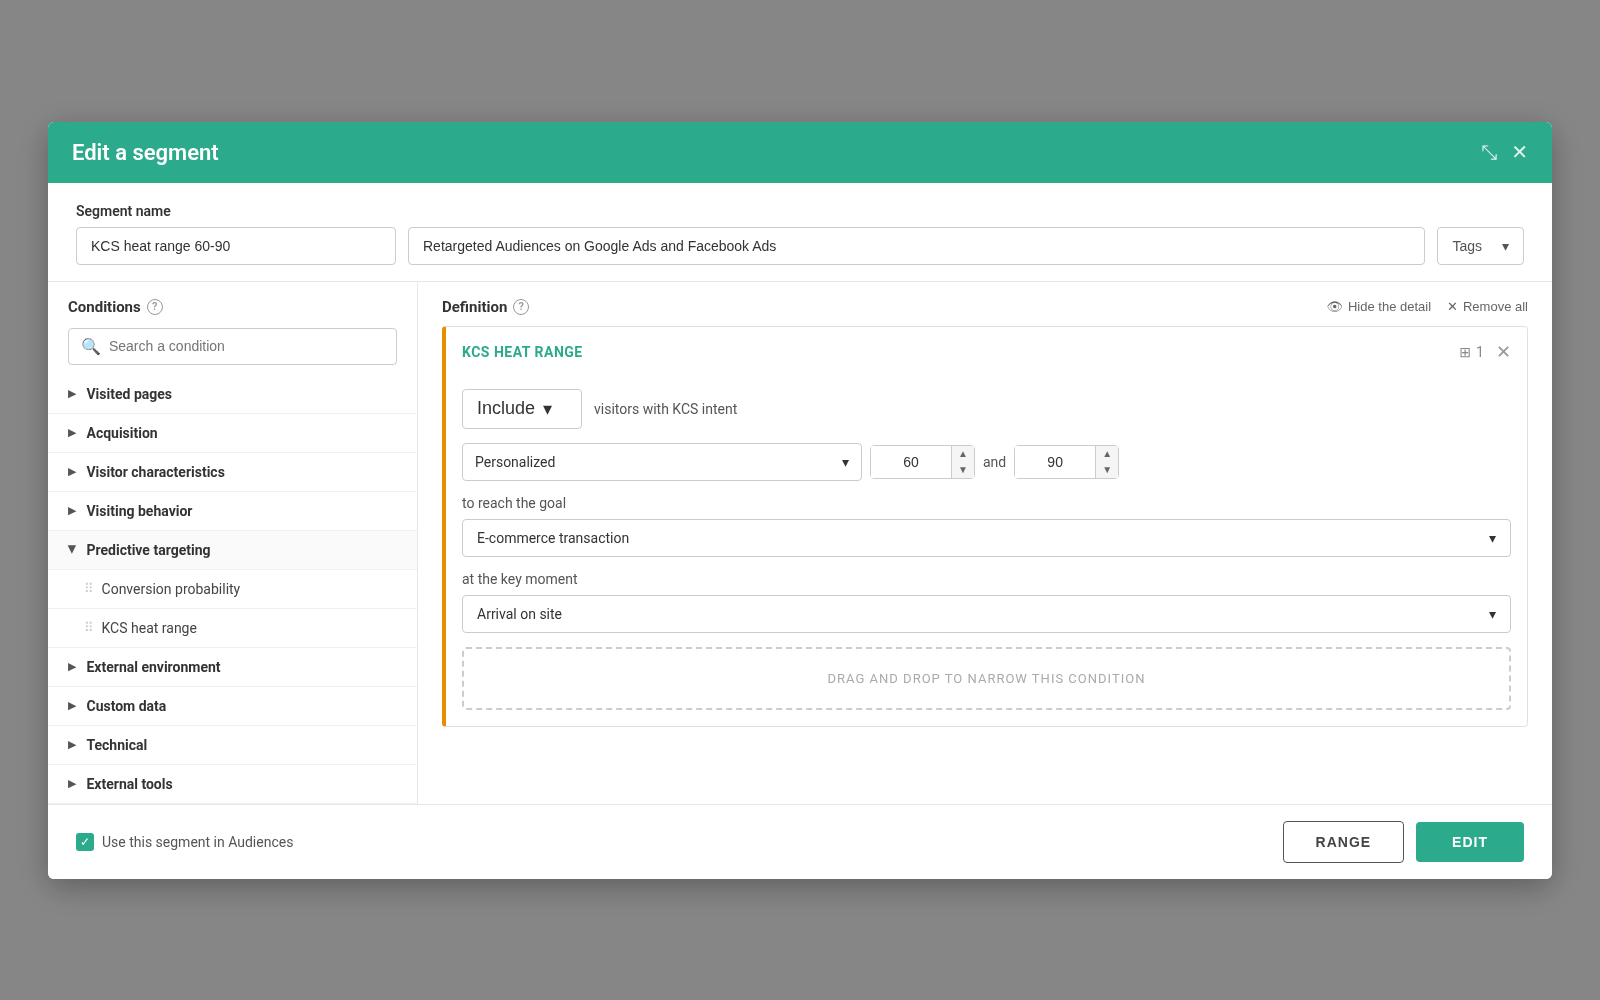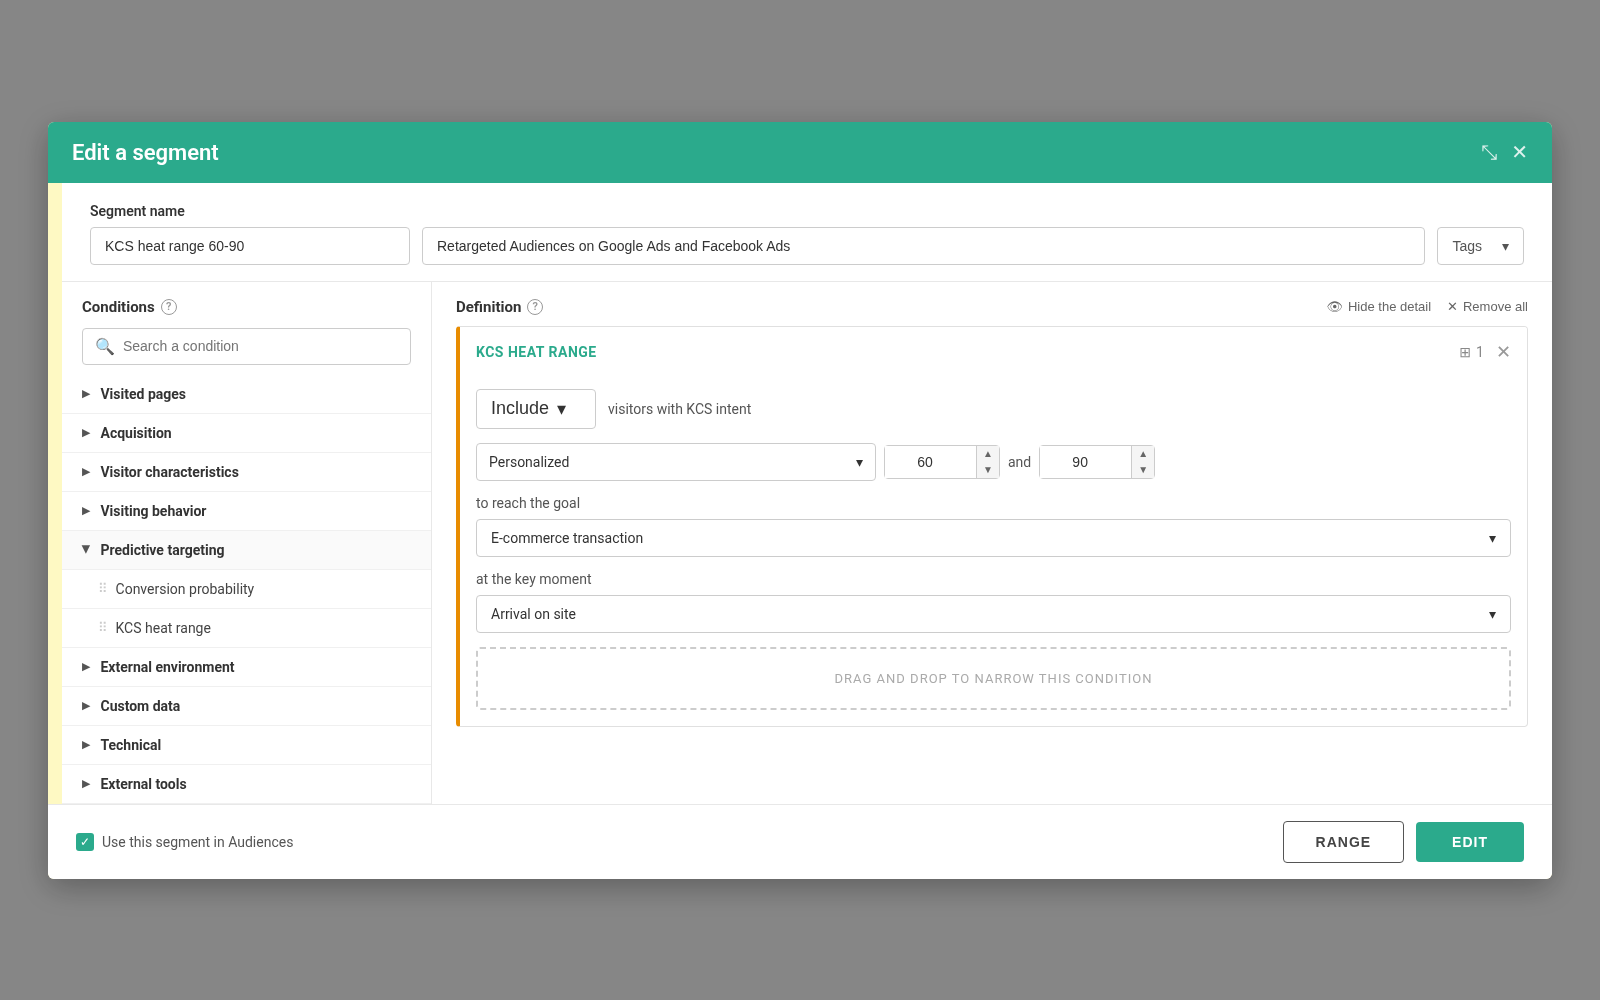--- a/index.html
+++ b/index.html
@@ -63,21 +63,20 @@
       align-items: center;
     }
 
     
     .modal-body {
       flex: 1;
       display: flex;
       flex-direction: column;
       overflow: hidden;
       background: #fff;
-      margin-left: 14px;
     }
 
     
     .segment-name-row {
       padding: 20px 28px 16px;
       border-bottom: 1px solid #e8e8e8;
       flex-shrink: 0;
     }
     .segment-name-label {
       font-size: 14px;
@@ -349,21 +348,20 @@
       display: flex;
       align-items: center;
       justify-content: space-between;
       max-width: 400px;
     }
     .range-input-wrap {
       display: flex;
       align-items: center;
       border: 1px solid #ccc;
       border-radius: 4px;
-      gap: 11px;
     }
     .range-input {
       border: none;
       outline: none;
       padding: 8px 12px;
       font-size: 14px;
       color: #333;
       width: 80px;
       text-align: center;
     }

